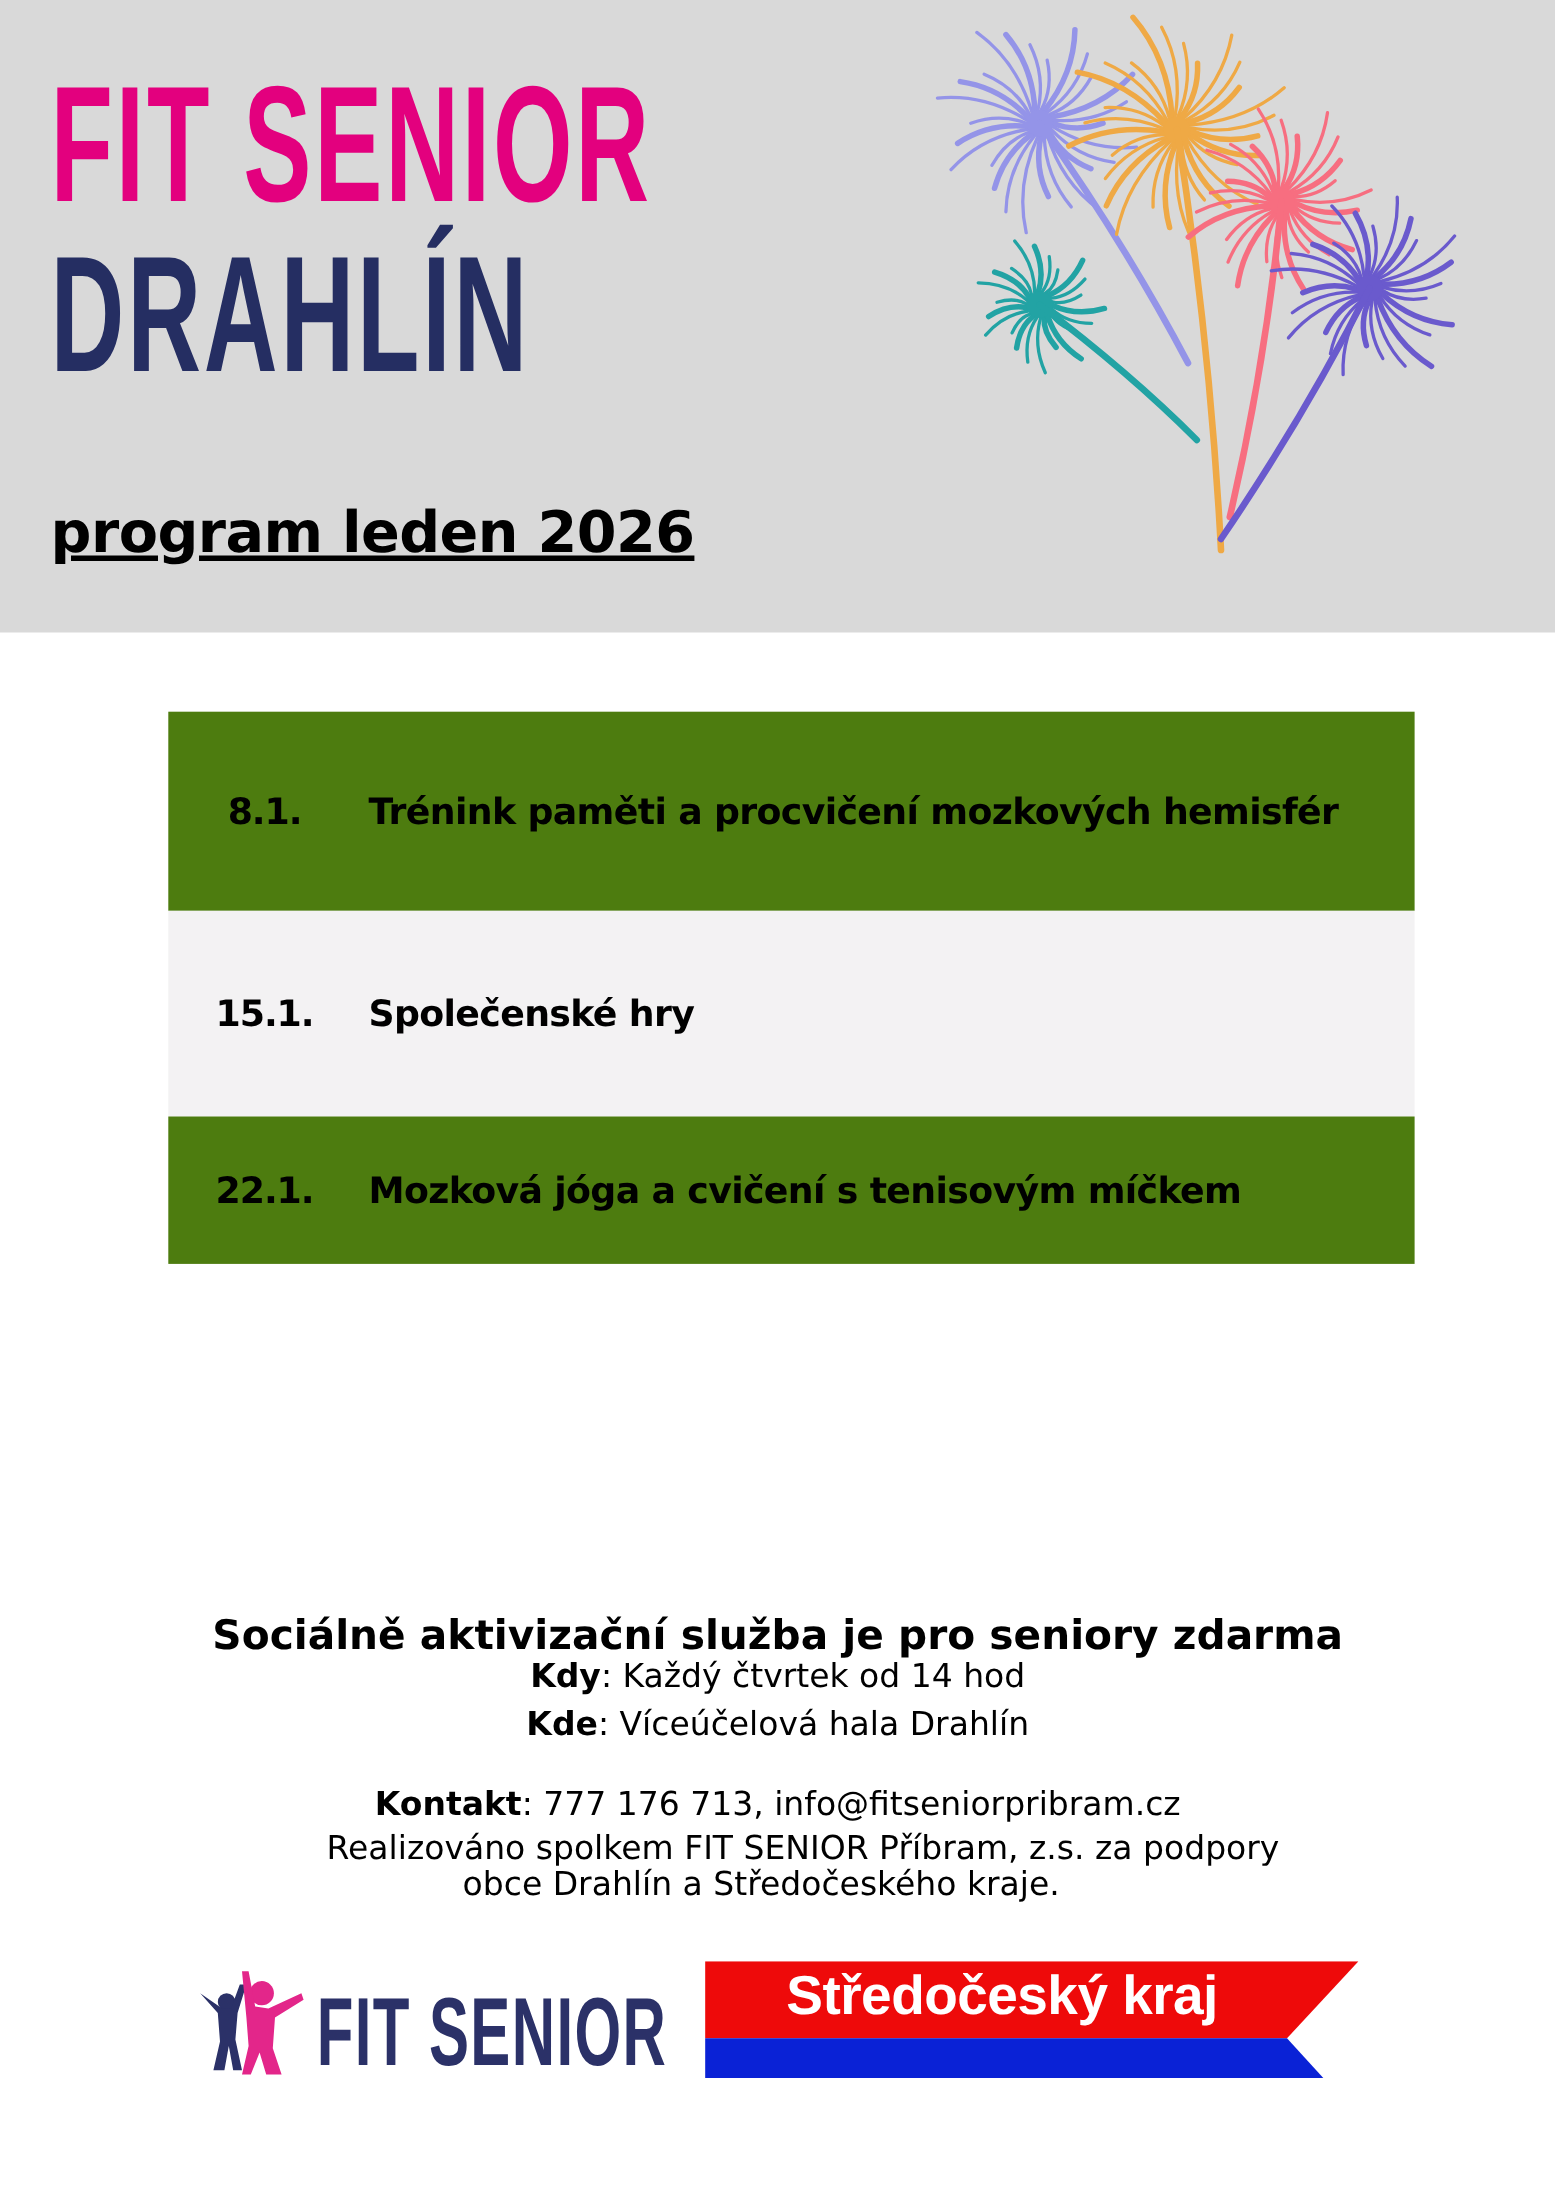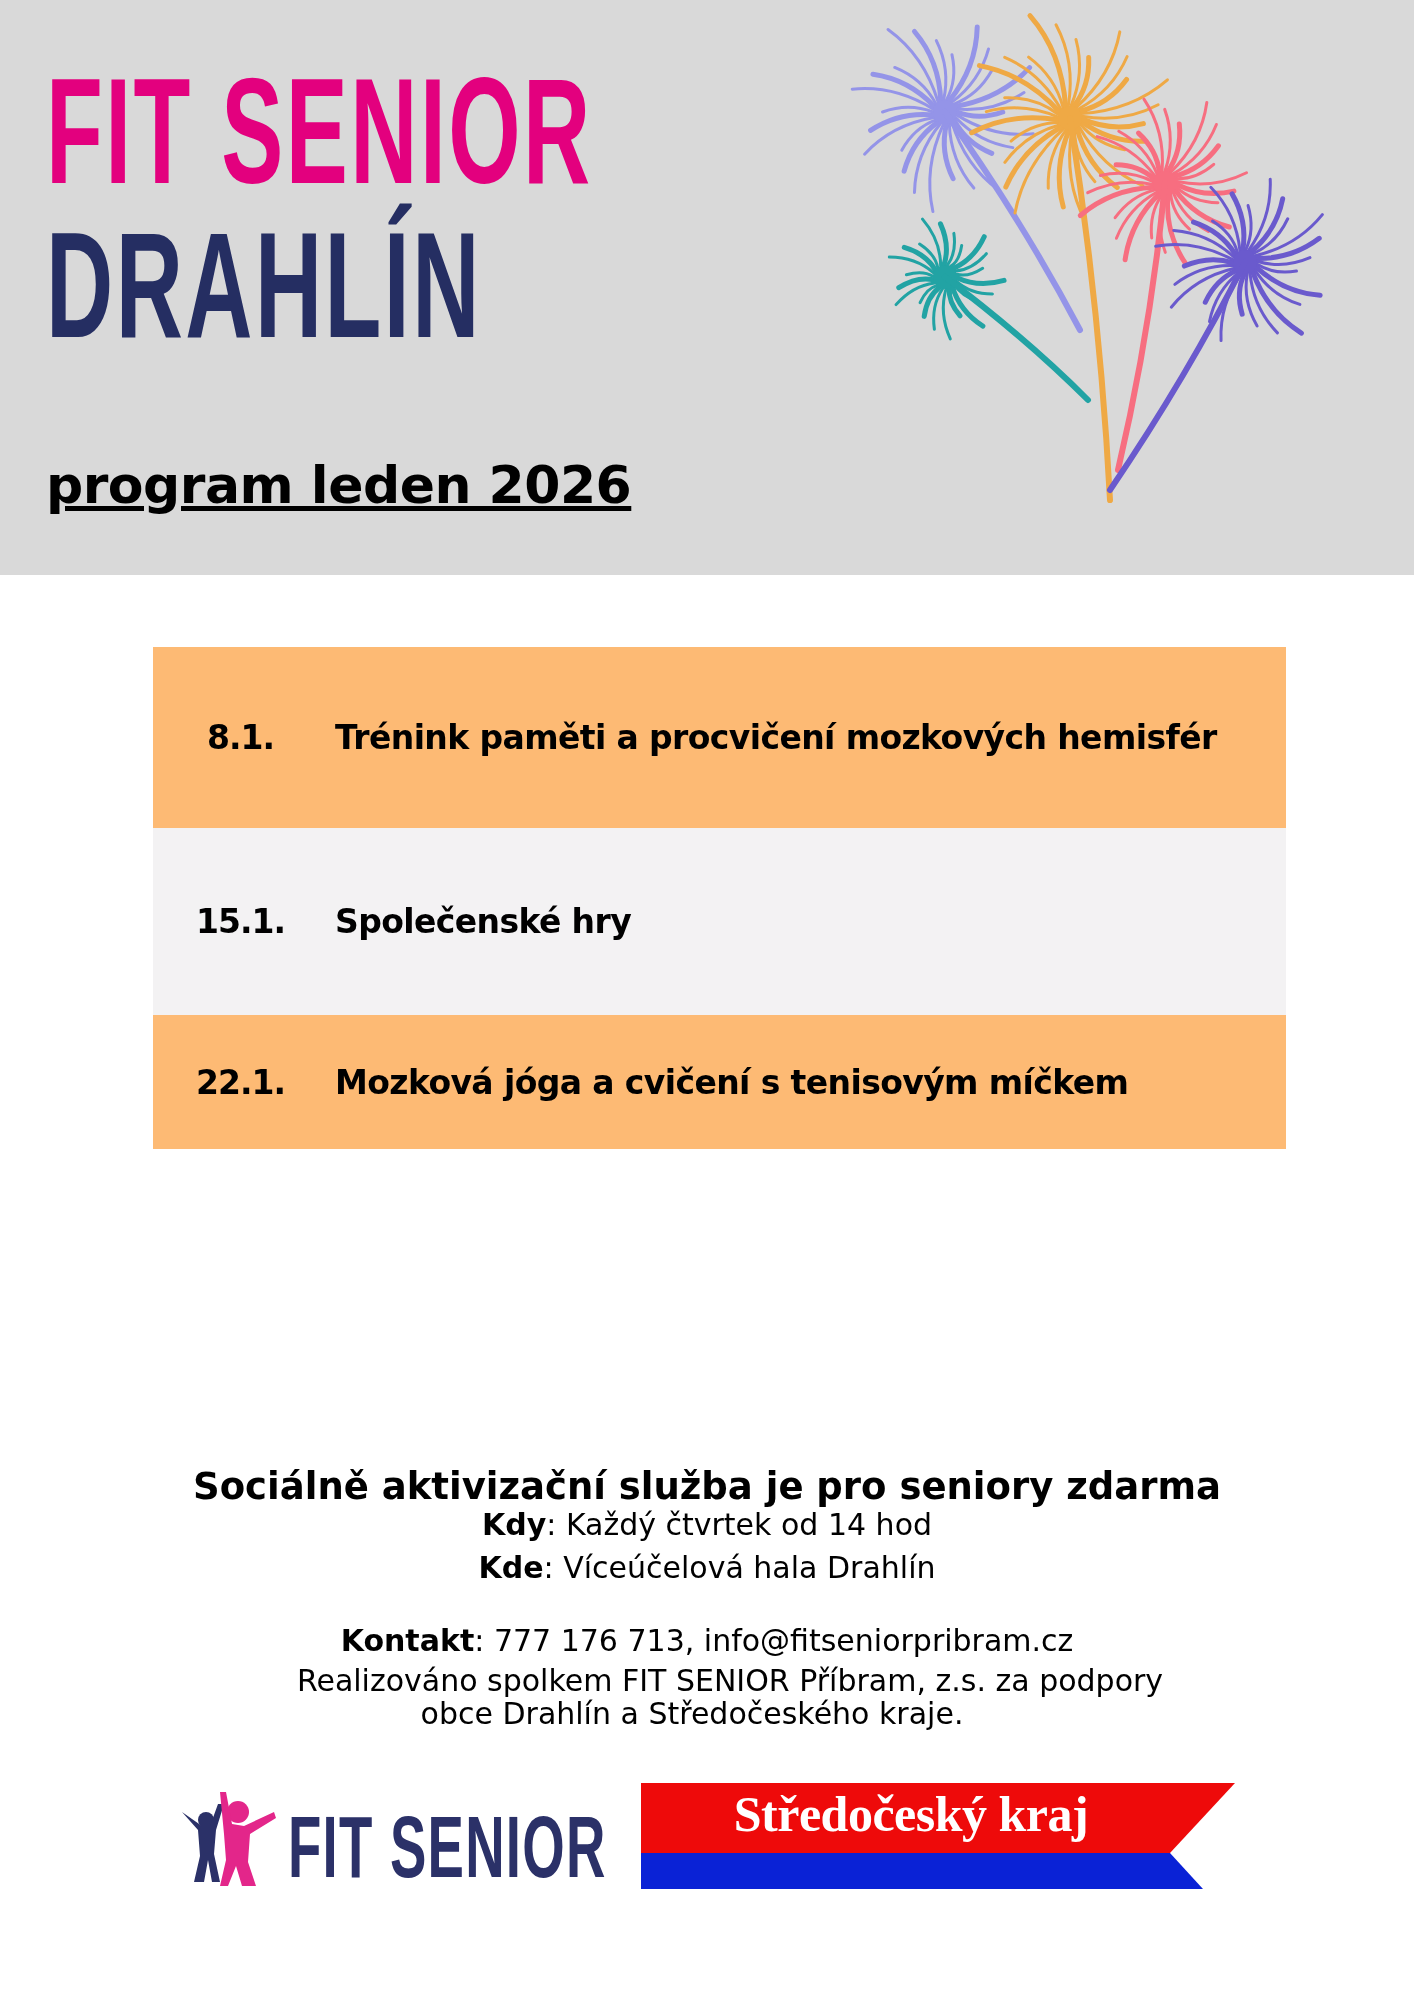--- a/index.html
+++ b/index.html
@@ -23,21 +23,21 @@
       position: absolute; left: 46px; top: 455px; margin: 0;
       font-family: "DejaVu Sans", sans-serif; font-weight: bold; font-size: 52px;
       letter-spacing: -0.5px; white-space: nowrap; text-decoration: underline;
     }
     .fireworks { position: absolute; left: 820px; top: 0; width: 594px; height: 520px; }
 
     .schedule {
       position: absolute; left: 153px; top: 647px; width: 1133px;
     }
     .row { position: relative; display: flex; align-items: center; }
-    .row.dark { background: #fdba74; }
+    .row.dark { background: #4d7c0f; }
     .row.light { background: #f3f2f3; }
     .row .date {
       position: absolute; left: 0; width: 175px; text-align: center;
       font-family: "DejaVu Sans", sans-serif; font-weight: bold; font-size: 33px; letter-spacing: -1px;
     }
     .row .activity {
       position: absolute; left: 182px;
       font-family: "DejaVu Sans", sans-serif; font-weight: bold; font-size: 33px; letter-spacing: -0.6px;
       white-space: nowrap;
     }
@@ -57,21 +57,21 @@
     .logo-fit svg { position: absolute; left: 0; top: 0; }
     .logo-fit-text {
       position: absolute; left: 110px; top: 6px;
       font-family: "Liberation Sans", sans-serif; font-weight: bold; font-size: 88px; color: #2b3168;
       transform-origin: left top; transform: scaleX(0.62); white-space: nowrap; letter-spacing: 2px;
     }
     .logo-kraj { position: absolute; left: 641px; top: 1783px; width: 594px; height: 106px; }
     .logo-kraj svg { position: absolute; left: 0; top: 0; }
     .logo-kraj-text {
       position: absolute; left: 0; top: 2px; width: 540px; text-align: center;
-      font-family: Liberation Serif, serif; font-weight: bold; font-size: 50px; color: #ffffff;
+      font-family: Liberation Sans, sans-serif; font-weight: bold; font-size: 50px; color: #ffffff;
       white-space: nowrap; letter-spacing: -0.5px;
     }
   </style>
 </head>
 <body>
 
 <div class="header">
   <h1 class="title-line title-1" style="color:#e3007e">FIT SENIOR</h1>
   <h1 class="title-line title-2" style="color:#252e62">DRAHLÍN</h1>
   <h2 class="subtitle">program leden 2026</h2>

